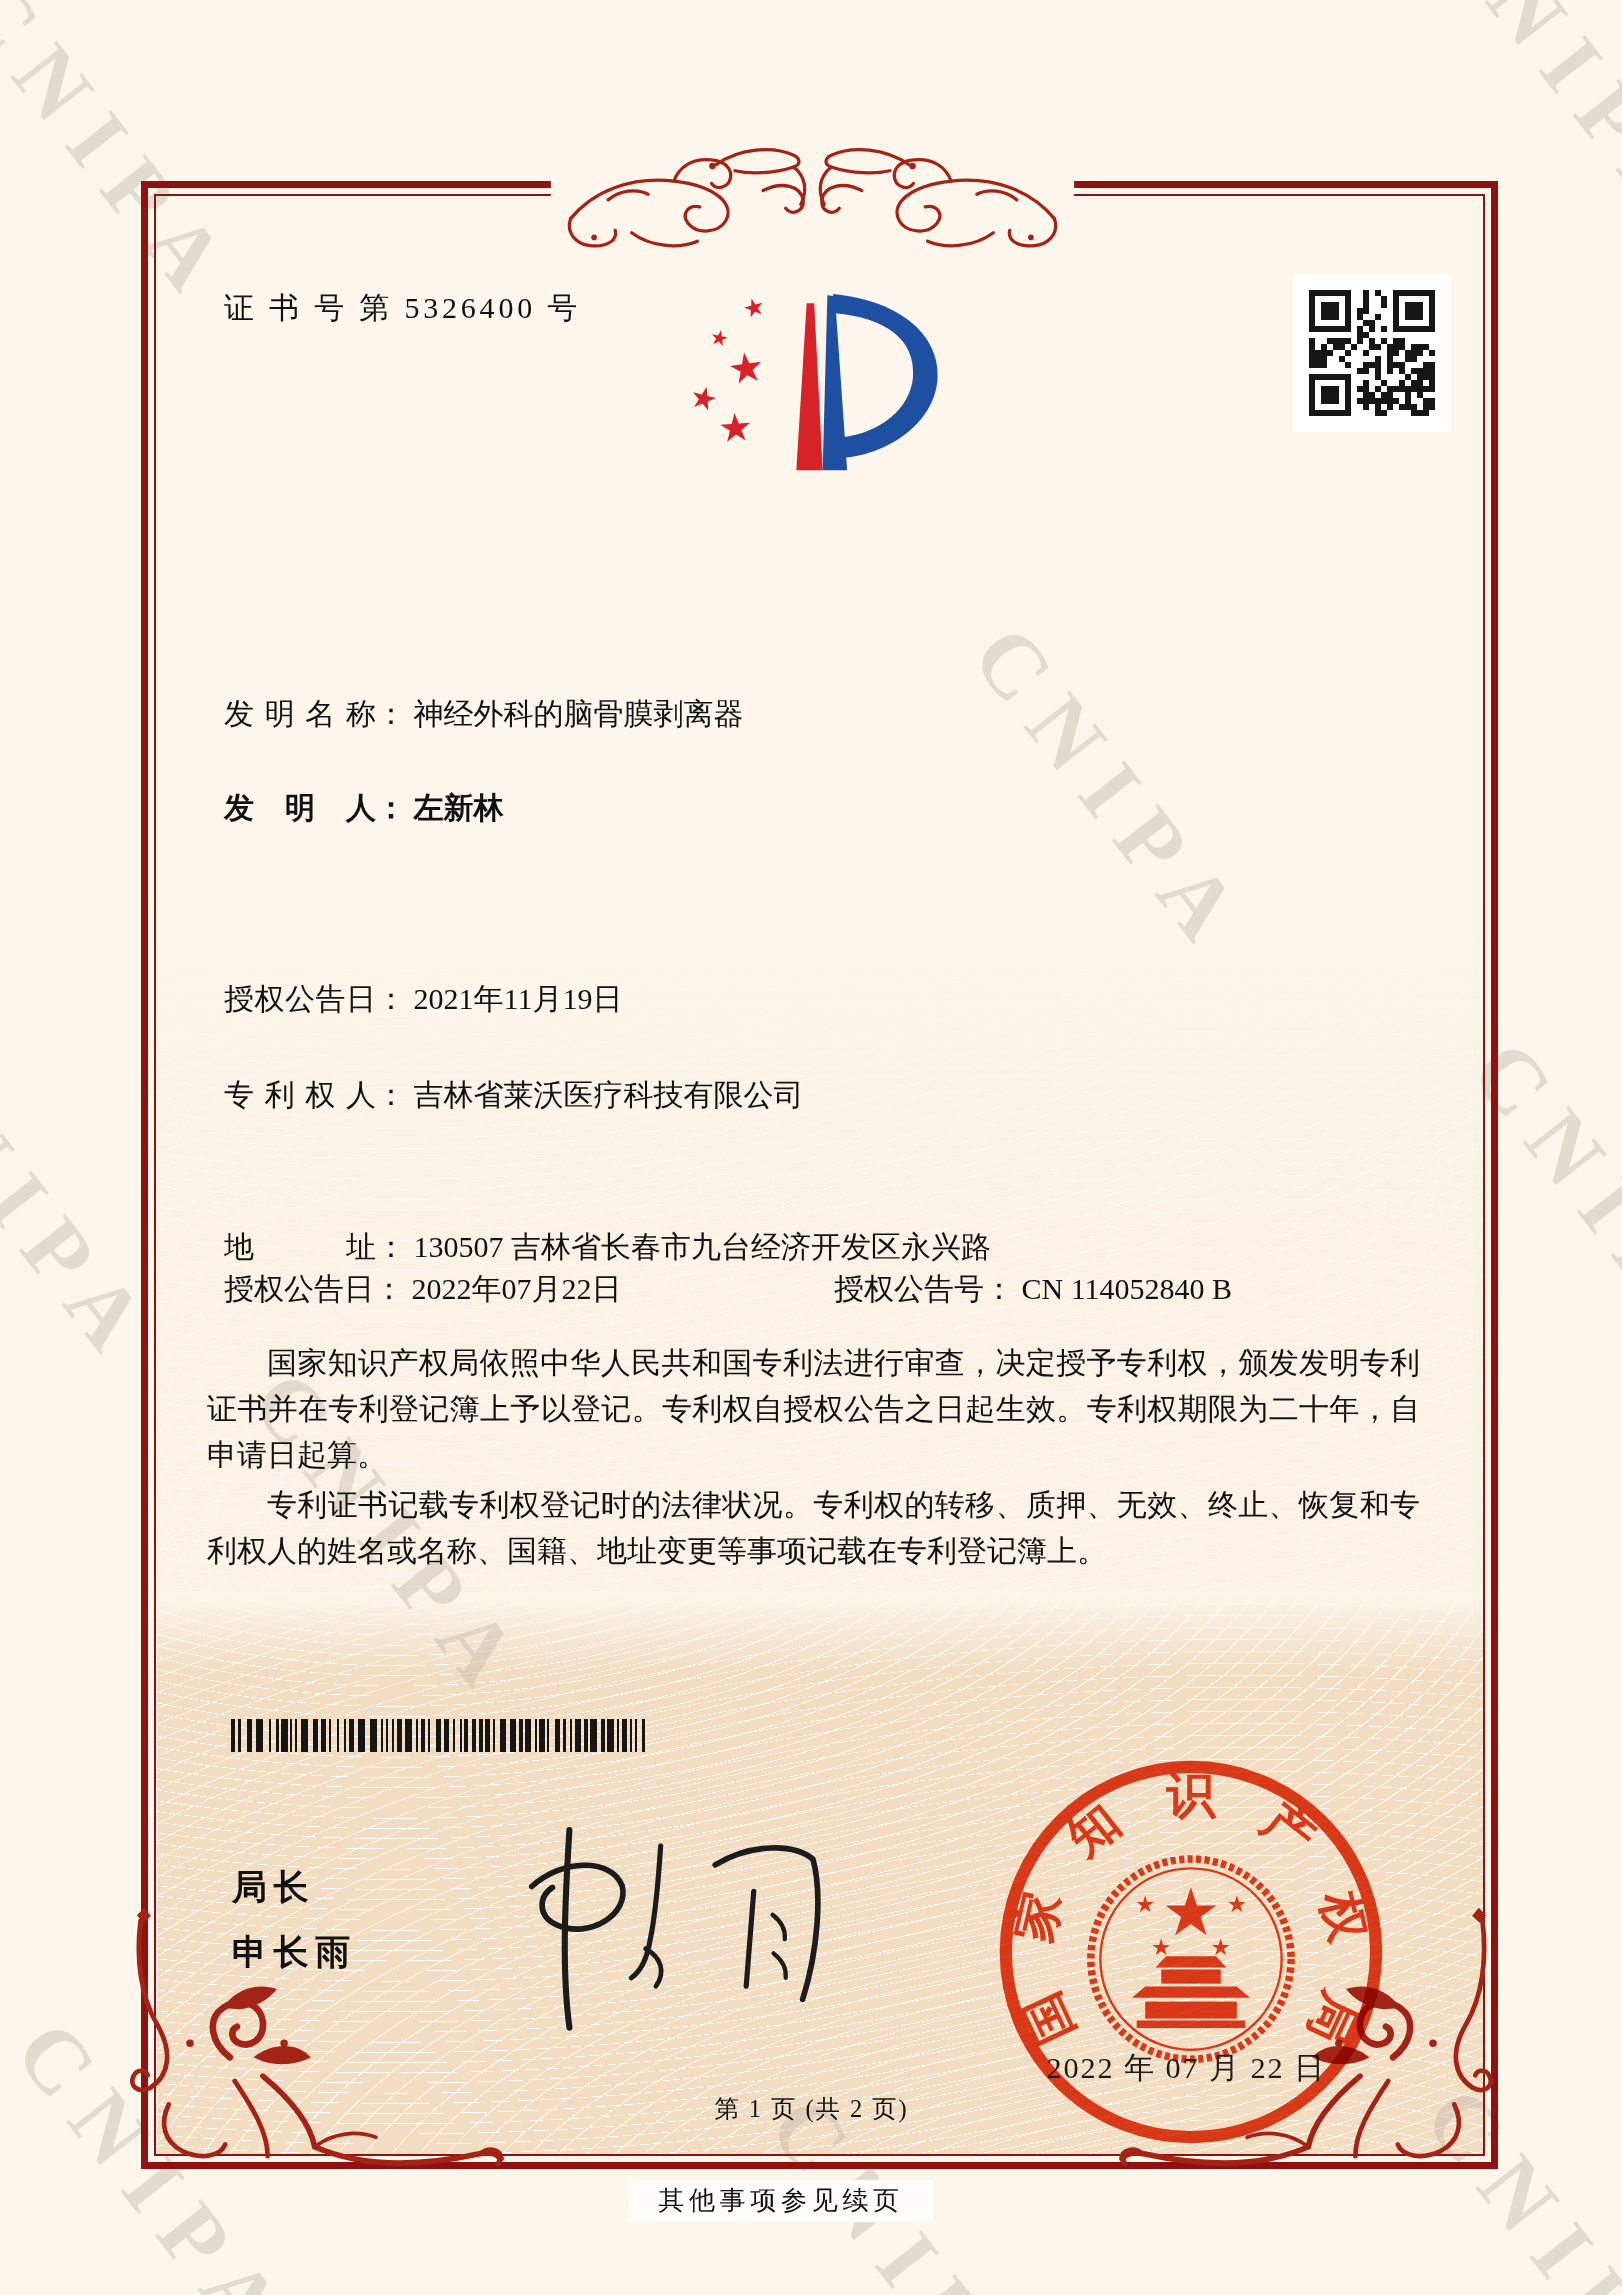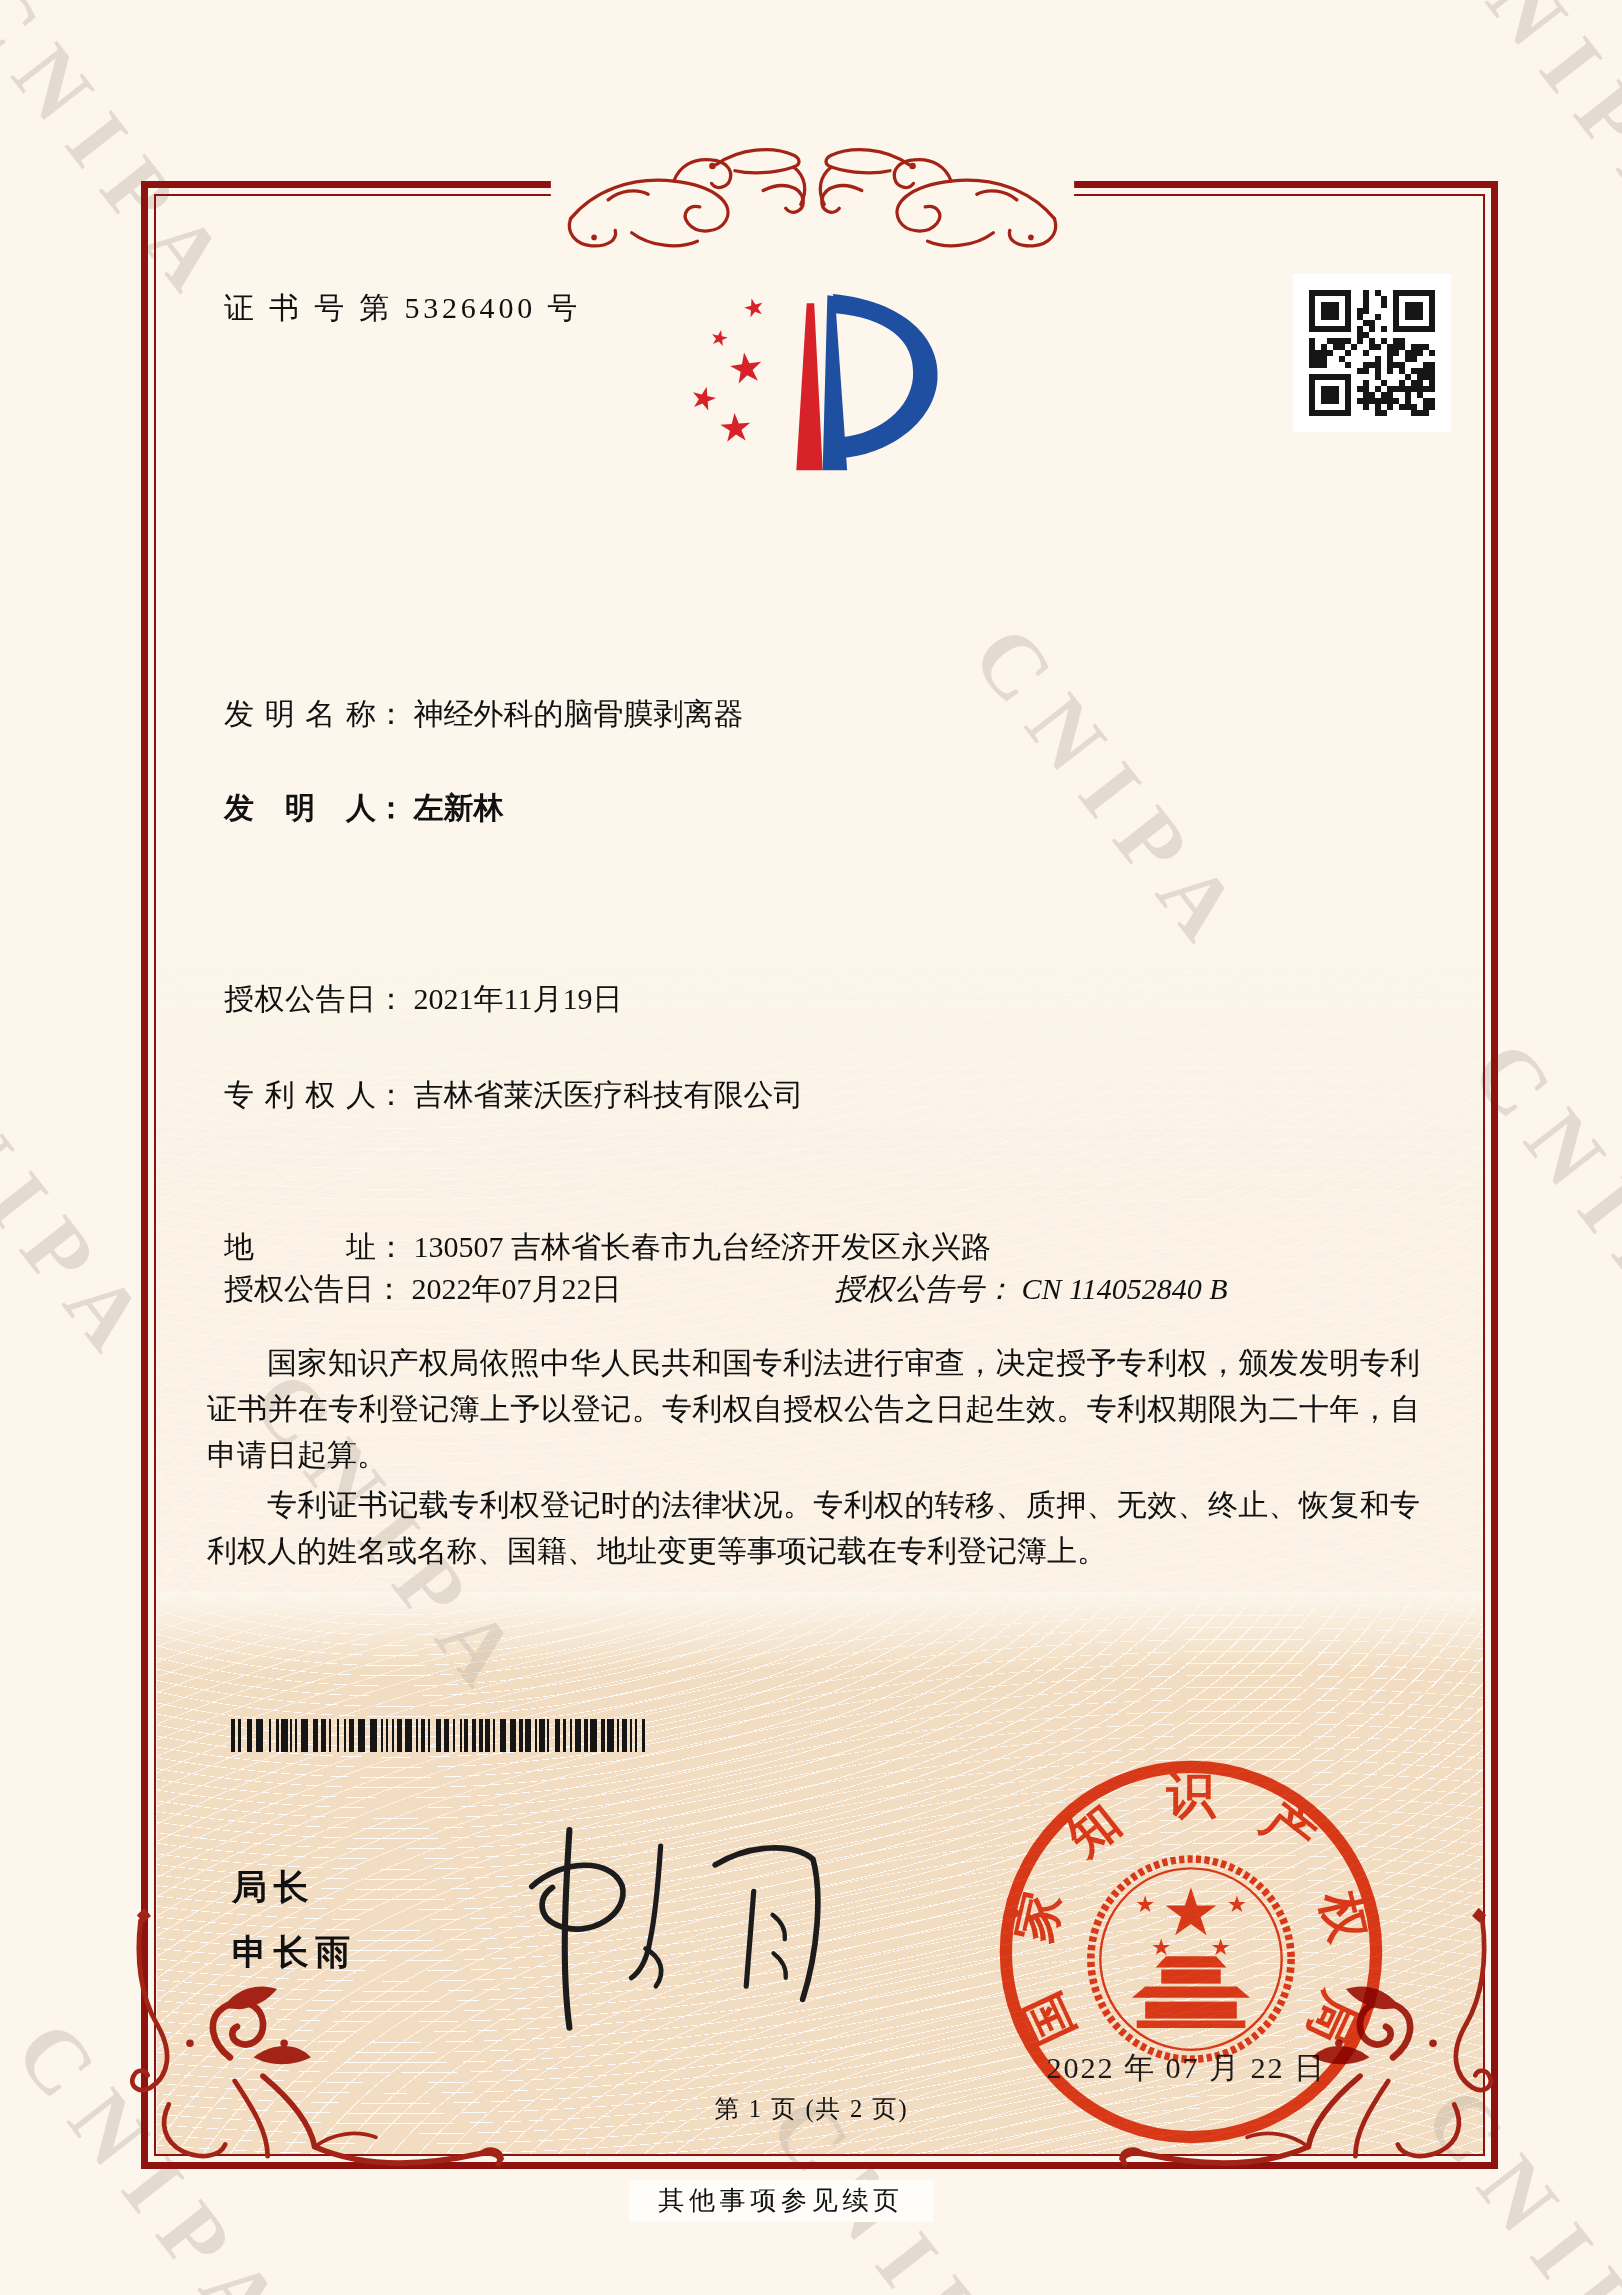--- a/index.html
+++ b/index.html
@@ -49,21 +49,21 @@
   .qr-grid{display:grid; grid-template-columns:repeat(21,1fr); grid-template-rows:repeat(21,1fr);
     width:126px; height:126px;}
   .qr-grid b{background:#161616;}
   .doc-title{position:absolute; left:0; width:100%; top:491px; z-index:3; text-align:center;
     font-size:75px; font-weight:bold; letter-spacing:41px; text-indent:41px; white-space:nowrap;}
   
   .frow{position:absolute; left:224px; z-index:3; font-size:30px; white-space:nowrap;}
   .flabel{display:inline-block; width:152px; text-align:justify; text-align-last:justify;
     vertical-align:top;}
   .fvalue{margin-left:7.5px;}
-  .grant2{position:absolute; left:610px; top:0; white-space:nowrap;font-style:italic;}
+  .grant2{position:absolute; left:610px; top:0; white-space:nowrap;}
   
   .para{position:absolute; left:207px; width:1213px; z-index:3;
     font-size:30px; line-height:46px; text-align:justify; text-indent:2em;}
   
   .barcode{position:absolute; left:231px; top:1719px; width:424px; height:33px; z-index:3;
     font-size:0; white-space:nowrap;}
   .barcode i,.barcode s{display:inline-block; height:100%;}
   .barcode i{background:#151515;}
   .director-label,.director-name{position:absolute; left:232px; z-index:3;
     font-family:"Liberation Sans","DejaVu Sans",sans-serif; font-weight:bold;

